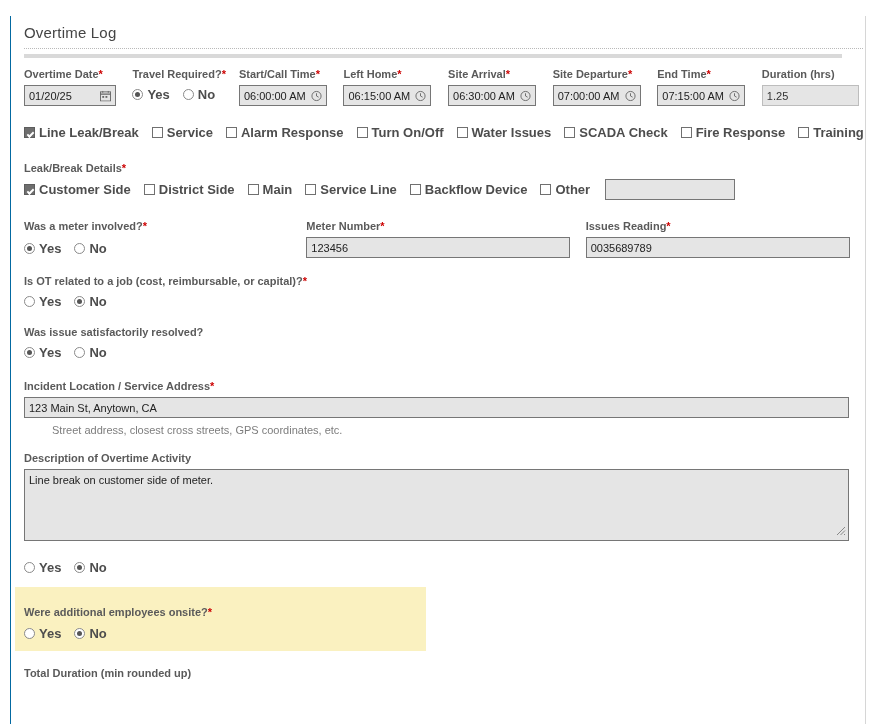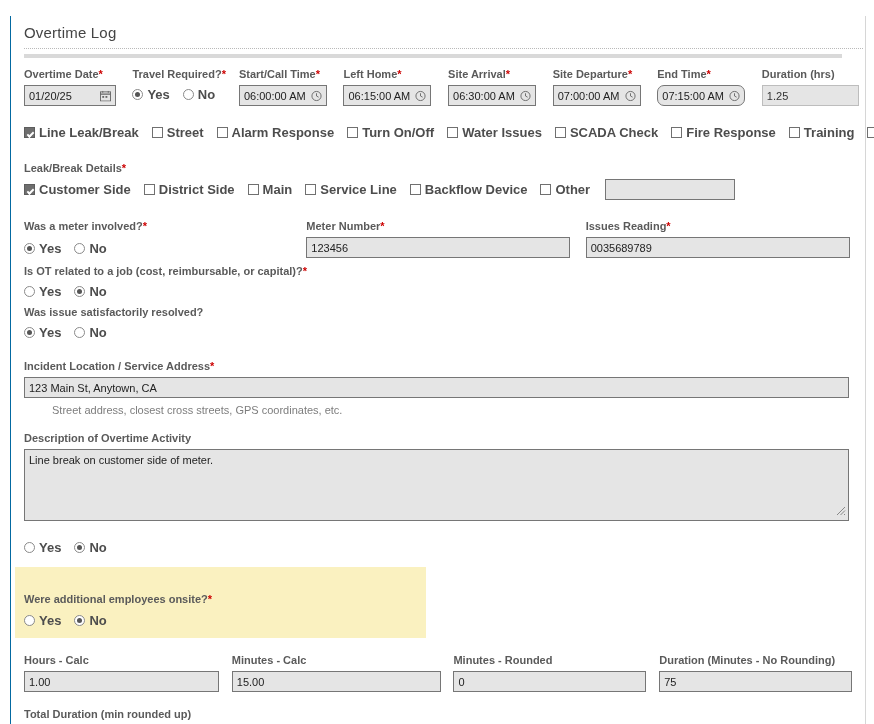--- a/index.html
+++ b/index.html
@@ -141,29 +141,29 @@
   }
   .rdo.on::after {
     content: "";
     position: absolute;
     left: 2px; top: 2px;
     width: 5px; height: 5px;
     border-radius: 50%;
     background: #555;
   }
 
-  .qblock { margin-top: 7px; }
+  .qblock { margin-top: 17px; }
   .qblock .lbl { margin-bottom: 7px; }
   .radio-pair { display: flex; gap: 13px; align-items: center; }
 
   .highlight {
     background: #faf1c0;
     margin-left: 0;
     width: 411px;
-    padding: 26px 0 10px 9px;
+    padding: 19px 0 10px 9px;
     margin-top: 12px;
   }
 
   .calcrow { display: flex; margin-top: 16px; }
 </style>
 </head>
 <body>
 
 <div id="panel">
 
@@ -204,36 +204,36 @@
               <path d="M6 3 L6 6 L8.3 7.3" fill="none" stroke="#666" stroke-width="1"></path>
             </svg></span></div>
         <div class="cell" style="width: 100px;"><span class="lbl">Site Arrival<span class="req">*</span></span><span class="inp-wrap"><input class="inp" value="06:30:00 AM" style="width: 88px;"><svg class="inp-icon" viewBox="0 0 12 12">
               <circle cx="6" cy="6" r="5" fill="none" stroke="#666" stroke-width="1"></circle>
               <path d="M6 3 L6 6 L8.3 7.3" fill="none" stroke="#666" stroke-width="1"></path>
             </svg></span></div>
         <div class="cell" style="width: 100px;"><span class="lbl">Site Departure<span class="req">*</span></span><span class="inp-wrap"><input class="inp" value="07:00:00 AM" style="width: 88px;"><svg class="inp-icon" viewBox="0 0 12 12">
               <circle cx="6" cy="6" r="5" fill="none" stroke="#666" stroke-width="1"></circle>
               <path d="M6 3 L6 6 L8.3 7.3" fill="none" stroke="#666" stroke-width="1"></path>
             </svg></span></div>
-        <div class="cell" style="width: 100px;"><span class="lbl">End Time<span class="req">*</span></span><span class="inp-wrap"><input class="inp" value="07:15:00 AM" style="width: 88px; border-radius: 7px;"><svg class="inp-icon" viewBox="0 0 12 12">
+        <div class="cell" style="width: 100px;"><span class="lbl">End Time<span class="req">*</span></span><span class="inp-wrap"><input class="inp" value="07:15:00 AM" style="width: 88px;"><svg class="inp-icon" viewBox="0 0 12 12">
               <circle cx="6" cy="6" r="5" fill="none" stroke="#666" stroke-width="1"></circle>
               <path d="M6 3 L6 6 L8.3 7.3" fill="none" stroke="#666" stroke-width="1"></path>
             </svg></span></div>
         <div class="cell" style="width: 109px;"><span class="lbl">Duration (hrs)</span><span class="inp-wrap"><input class="inp light" value="1.25" style="width: 97px;"></span></div>
       </div>
 
     <div style="margin-top:16px">
       <div class="choice-row" id="primary-reason-row" style="gap:13px">
           <label class="chk-item">
             <span class="box checked"></span>
             <span class="txt">Line Leak/Break</span>
           </label>
           <label class="chk-item">
             <span class="box"></span>
-            <span class="txt">Street</span>
+            <span class="txt">Service</span>
           </label>
           <label class="chk-item">
             <span class="box"></span>
             <span class="txt">Alarm Response</span>
           </label>
           <label class="chk-item">
             <span class="box"></span>
             <span class="txt">Turn On/Off</span>
           </label>
           <label class="chk-item">
@@ -393,38 +393,20 @@
           <span class="rdo"></span>
           <span class="txt">Yes</span>
         </label>
         <label class="radio-item">
           <span class="rdo on"></span>
           <span class="txt">No</span>
         </label>
       </div>
     </div>
 
-    <div class="calcrow" id="calc-row">
-        <div style="width: 209px;">
-          <span class="lbl">Hours - Calc</span>
-          <input class="inp" value="1.00" style="width: 195px;">
-        </div>
-        <div style="width: 223px;">
-          <span class="lbl">Minutes - Calc</span>
-          <input class="inp" value="15.00" style="width: 209px;">
-        </div>
-        <div style="width: 207px;">
-          <span class="lbl">Minutes - Rounded</span>
-          <input class="inp" value="0" style="width: 193px;">
-        </div>
-        <div style="width: 207px;">
-          <span class="lbl">Duration (Minutes - No Rounding)</span>
-          <input class="inp" value="75" style="width: 193px;">
-        </div>
-      </div>
 
     <div style="margin-top:16px">
       <span class="lbl">Total Duration (min rounded up)</span>
 
     </div>
 
   </div>
 </div>
 
 </body></html>

